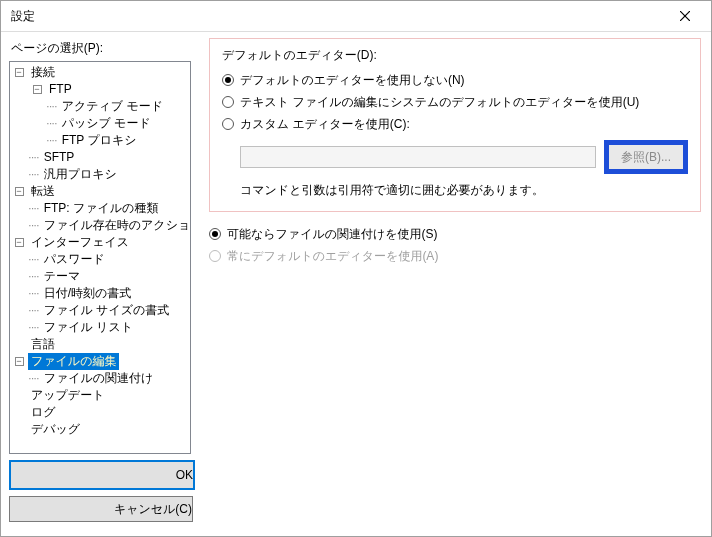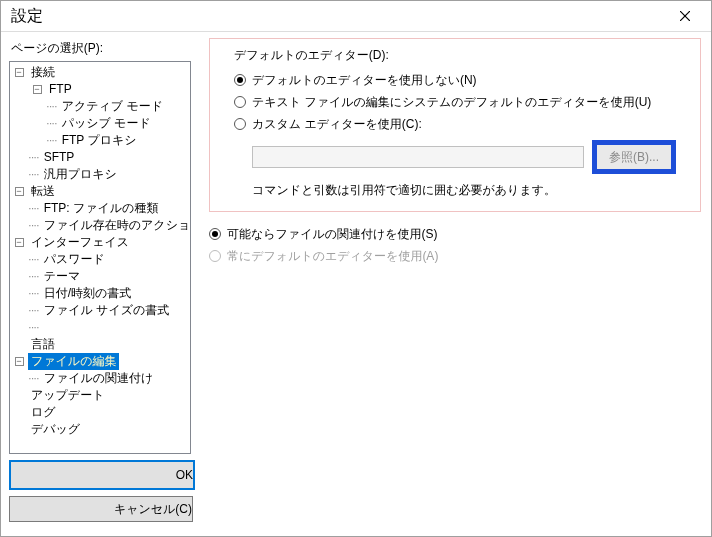--- a/index.html
+++ b/index.html
@@ -1,38 +1,38 @@
 <!DOCTYPE html>
 <html><head>
 <meta charset="utf-8">
 <style>
 html,body{margin:0;padding:0;font-family:"Yu Gothic UI","Meiryo",sans-serif;font-size:12px;color:#000;background:#fff}
 .window{width:712px;height:537px;border:1px solid #9f9f9f;box-sizing:border-box;display:flex;flex-direction:column;background:#fff;position:relative}
 .titlebar{height:30px;display:flex;align-items:center;padding:0 6px 0 10px;border-bottom:1px solid #ddd}
-.titlebar .title{flex:1;font-size:16px}
+.titlebar .title{flex:1;font-size:12px}
 .titlebar .close{width:40px;height:100%;display:flex;align-items:center;justify-content:center}
 .titlebar .close svg{width:10px;height:10px;stroke:#000;stroke-width:1.2}
 .body{flex:1;display:flex;overflow:hidden}
 .left{width:198px;box-sizing:border-box;padding:6px 8px 8px;display:flex;flex-direction:column}
 .left-label{margin:2px 0 4px 2px}
 .tree{flex:1;border:1px solid #828790;background:#fff;overflow:auto;padding:2px 0}
 .tree ul{list-style:none;margin:0;padding:0}
 .tree li{white-space:nowrap}
 .node{display:flex;align-items:center;height:17px;line-height:17px}
 .sp{display:inline-block;width:18px;flex:none}
 .tg{display:inline-flex;width:18px;flex:none;align-items:center;justify-content:center}
 .tg .box{width:9px;height:9px;border:1px solid #888;box-sizing:border-box;display:flex;align-items:center;justify-content:center;font-size:9px;line-height:1;color:#555;background:#fff}
 .dots{color:#888;margin-right:2px;letter-spacing:-1px;font-size:11px}
 .lbl{padding:0 3px}
 .sel{background:#0078d7;color:#fef9c3}
 .btns{margin-top:6px}
 .btn{width:100%;height:24px;border:1px solid #7a7a7a;background:#e1e1e1;font-size:12px;margin-bottom:6px;cursor:default;display:flex;align-items:center;justify-content:flex-end}
 .btn.primary{border:2px solid #0078d7;height:26px}
 .right{flex:1;padding:6px 10px 10px;overflow:auto}
-.group{border:1.2px solid #f0c2c2;padding:10px 24px 12px;margin-bottom:12px}
+.group{border:1.2px solid #f0c2c2;padding:10px 12px 12px;margin-bottom:12px}
 .grouplabel{margin:-2px 0 6px}
 .radio-row,.check-row{display:flex;align-items:center;height:20px;margin:2px 0}
 .radio-row .r,.check-row .c{margin-right:6px;flex:none}
 .r{width:12px;height:12px;border:1px solid #555;border-radius:50%;box-sizing:border-box;display:flex;align-items:center;justify-content:center;background:#fff}
 .r.on::after{content:"";width:6px;height:6px;border-radius:50%;background:#000}
 .c{width:12px;height:12px;border:1px solid #555;box-sizing:border-box;background:#fff;display:flex;align-items:center;justify-content:center;font-size:10px;line-height:1}
 .c.on::after{content:"✓";color:#000;font-weight:bold;font-size:10px}
 .disabled{color:#a0a0a0}
 .disabled .r{border-color:#bbb}
 .inputrow{display:flex;align-items:center;gap:8px;margin:6px 0 8px;padding-left:18px}
@@ -175,20 +175,21 @@
                   <div class="node">
                     <span class="sp"></span>
                     <span class="dots">····</span>
                     <span class="lbl">ファイル サイズの書式</span>
                   </div>
                 </li>
             <li>
                   <div class="node">
                     <span class="sp"></span>
                     <span class="dots">····</span>
+                    <span class="lbl">ファイル リスト</span>
                   </div>
                 </li>
           </ul>
         </li>
         <li>
               <div class="node">
                 <span class="sp"></span>
                 <span class="lbl">言語</span>
               </div>
             </li>

